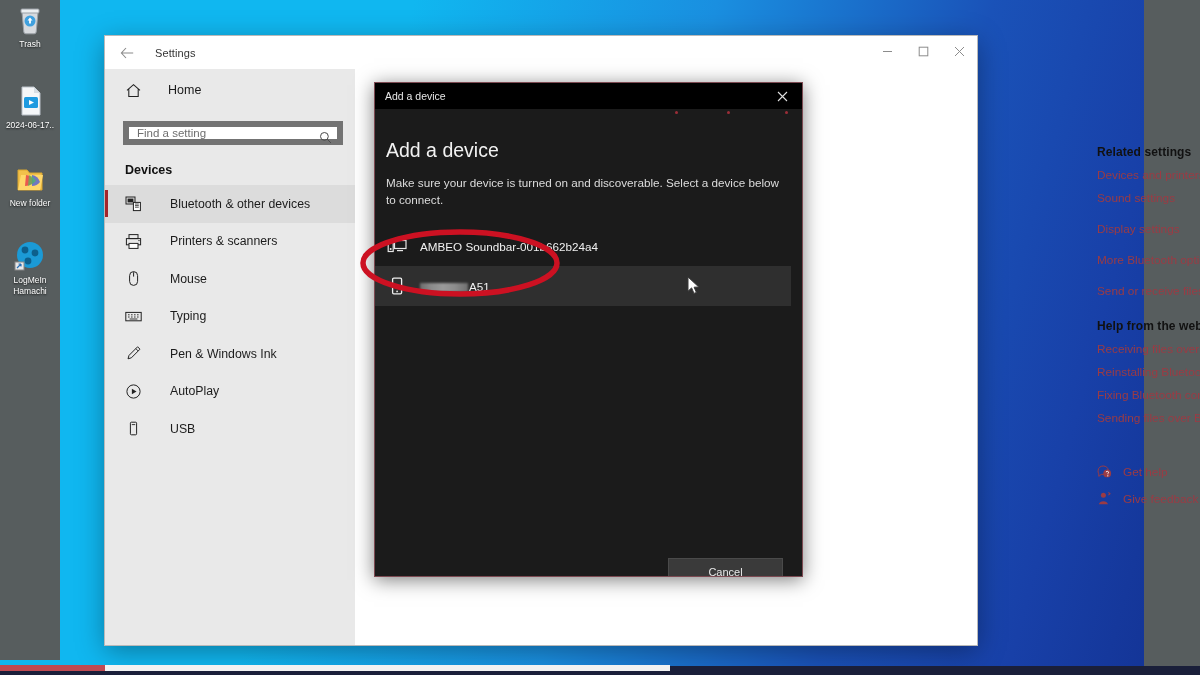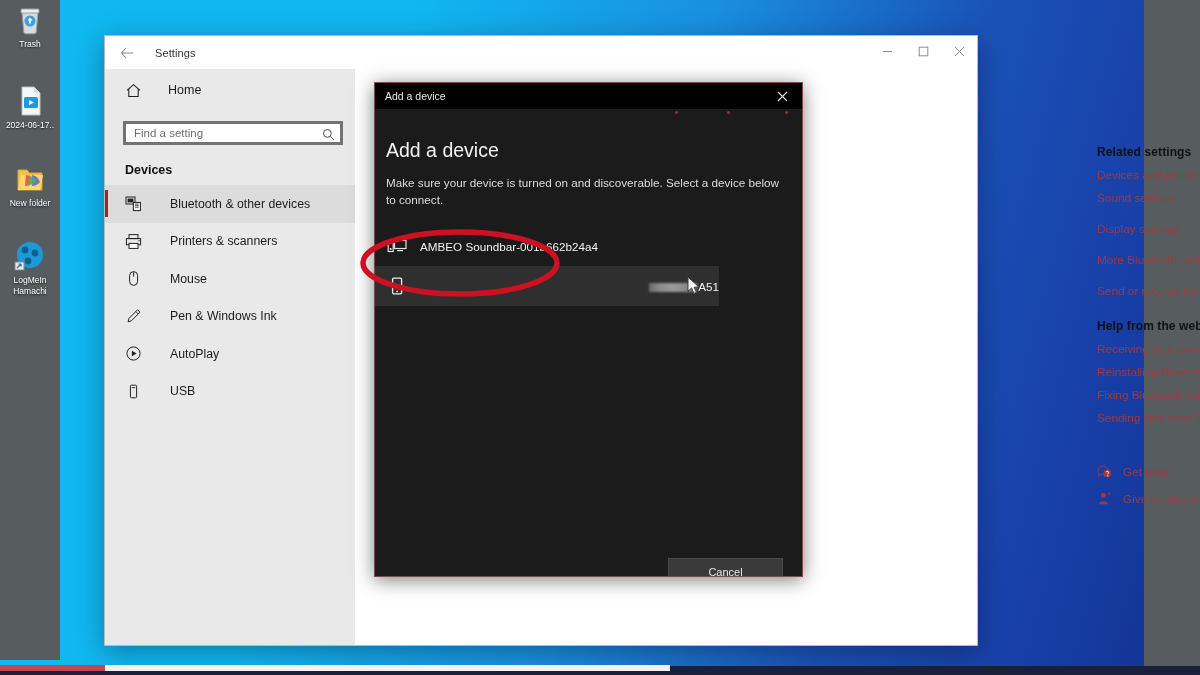--- a/index.html
+++ b/index.html
@@ -88,21 +88,21 @@
     position: relative;
   }
   #home-item {
     display: flex; align-items: center; height: 34px;
     padding-left: 20px; gap: 26px;
   }
   #home-item .label { font-size: 12.5px; color: #1a1a1a; }
   #search-wrap { padding: 14px 12px 0 18px; }
   #search-box {
     position: relative; height: 24px; background: #ffffff;
-    border: 3px solid #737373;
+    border: 6px solid #737373;
     display: flex; align-items: center;
   }
   #search-input {
     border: none; outline: none; background: transparent;
     font-family: "Liberation Sans", sans-serif;
     font-size: 11.5px; color: #5a5a5a;
     padding-left: 8px; width: 180px; height: 22px;
   }
   #search-input::placeholder { color: #6f6f6f; opacity: 1; }
   #search-icon-btn {
@@ -171,21 +171,21 @@
   }
   #dlg-sub {
     font-size: 11.7px; color: #dcdcdc; line-height: 17px;
     padding: 12px 22px 0 11px;
   }
   .dev-row {
     display: flex; align-items: center; gap: 13px;
     height: 40px; padding-left: 12px;
   }
   #dev-list { margin-top: 18px; }
-  .dev-row.selected { background: #2f2f2f; width: 344px; justify-content: space-between; }
+  .dev-row.selected { background: #2f2f2f; width: 416px; }
   .dev-row .name { font-size: 11.7px; color: #f0f0f0; }
   .dev-icon { width: 20px; height: 20px; flex: none; display: block; }
   .redacted {
     display: inline-block; width: 48px; height: 9px;
     vertical-align: -1px; margin-right: 1px;
     background: linear-gradient(90deg,
       #6c6c6c 0%, #8a8a8a 22%, #9a9a9a 48%, #8d8d8d 72%, #707070 100%);
     filter: blur(1.1px);
   }
   #cancel-btn {
@@ -343,20 +343,29 @@
 
         <div class="nav-item">
           <svg class="nav-icon" viewBox="0 0 17 17">
             <rect x="4.6" y="1.6" width="8" height="13.8" rx="4" fill="none" stroke="#222" stroke-width="1"></rect>
             <path d="M8.6 2.2 v4.4" stroke="#222" stroke-width="1"></path>
           </svg>
           <span class="label">Mouse</span>
         </div>
 
 
+        <div class="nav-item">
+          <svg class="nav-icon" viewBox="0 0 17 17">
+            <rect x="0.8" y="4.4" width="15.4" height="8.4" fill="none" stroke="#222" stroke-width="1"></rect>
+            <path d="M3 6.8 h1.6 M6 6.8 h1.6 M9 6.8 h1.6 M12 6.8 h1.6
+                     M3 9 h1.6 M6 9 h1.6 M9 9 h1.6 M12 9 h1.6
+                     M4.6 11 h7.8" stroke="#222" stroke-width=".9"></path>
+          </svg>
+          <span class="label">Typing</span>
+        </div>
 
         <div class="nav-item">
           <svg class="nav-icon" viewBox="0 0 17 17">
             <path d="M12.6 1.8 l2.4 2.4 l-8.6 8.6 l-3.4 1 l1 -3.4 z" fill="none" stroke="#222" stroke-width="1"></path>
             <path d="M10.8 3.6 l2.4 2.4" stroke="#222" stroke-width=".9"></path>
           </svg>
           <span class="label">Pen &amp; Windows Ink</span>
         </div>
 
         <div class="nav-item">

